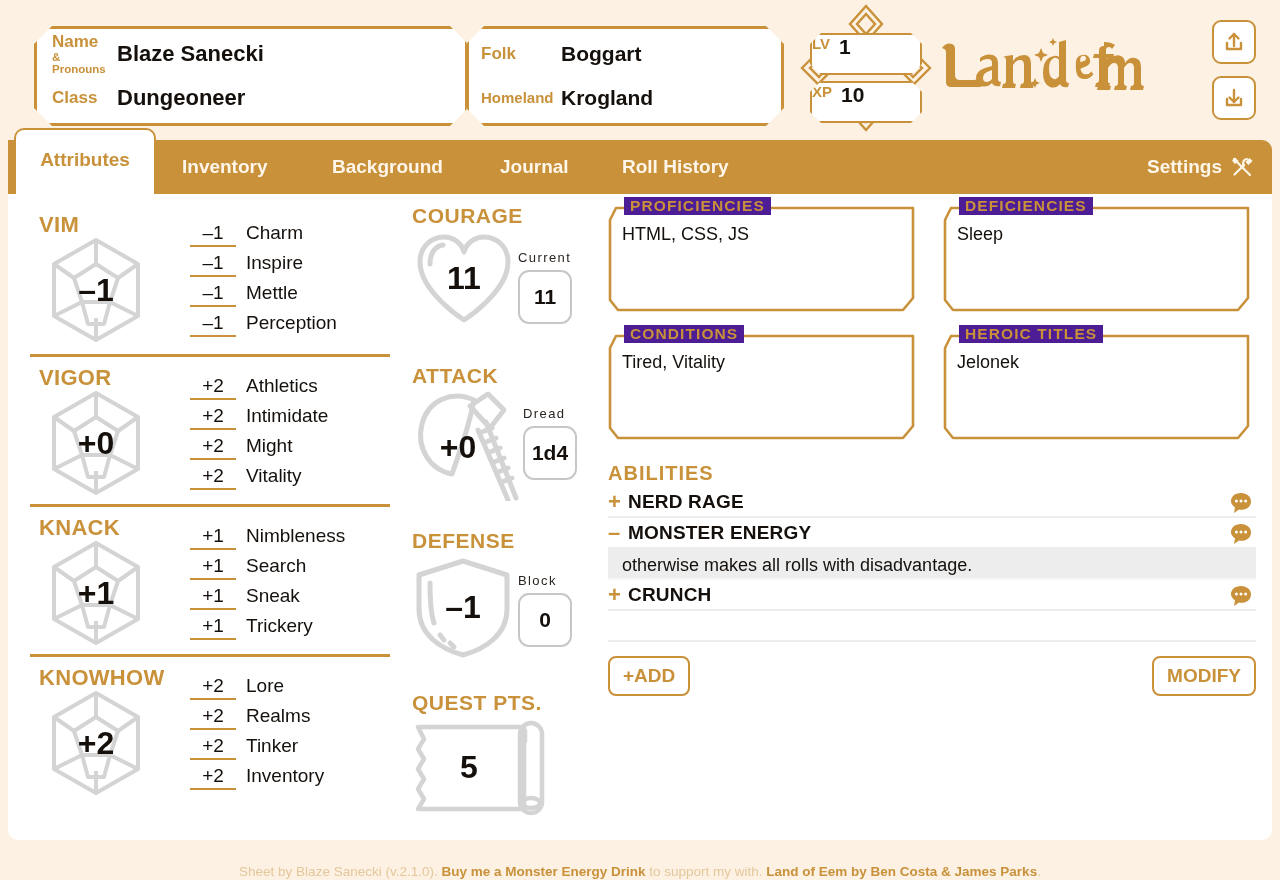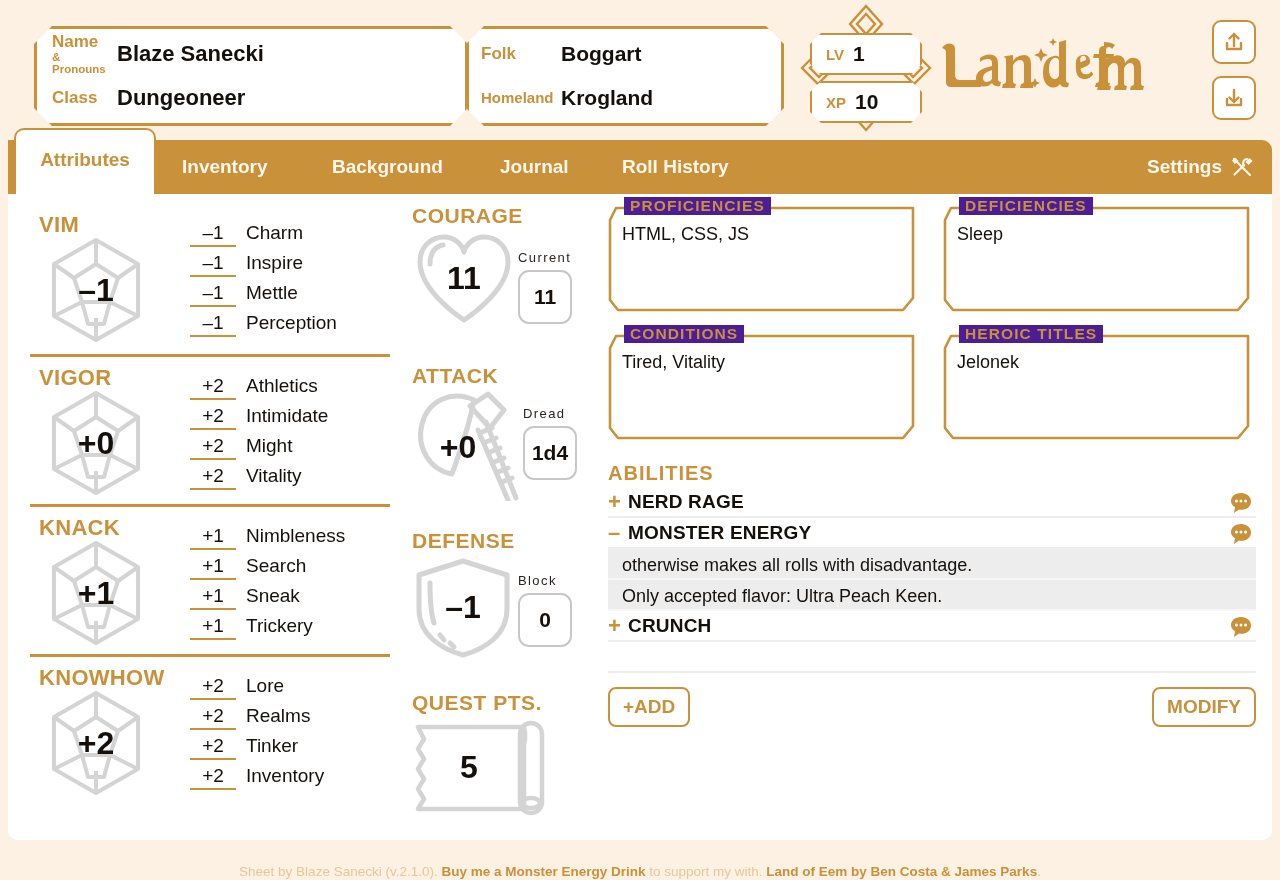--- a/index.html
+++ b/index.html
@@ -44,21 +44,21 @@
   #folk-card .id-value { font-size: 21px; }
 
   
   #lvxp { position: absolute; left: 796px; top: 4px; width: 140px; height: 128px; }
   .diamond-orn { position: absolute; stroke: #C8913A; fill: none; stroke-width: 2.4; }
   .lv-box {
     position: absolute; left: 14px; width: 112px; height: 42px;
     background: #fff; border: 2.6px solid #C8913A;
     clip-path: polygon(11px 0, calc(100% - 11px) 0, 100% 11px, 100% calc(100% - 11px),
                        calc(100% - 11px) 100%, 11px 100%, 0 calc(100% - 11px), 0 11px);
-    display: flex; align-items: center; gap: 9px; padding-left: 14px;
+    display: flex; align-items: flex-start; gap: 9px; 
   }
   #lv-box { top: 29px; }
   #xp-box { top: 77px; }
   .lvxp-label { color: #C8913A; font-weight: 700; font-size: 15px; }
   .lvxp-value { color: #15100C; font-weight: 700; font-size: 21px; }
 
   
   #logo { position: absolute; left: 936px; top: 34px; width: 215px; height: 62px; }
 
   
@@ -556,21 +556,20 @@
             <span class="ab-bubble">
               <svg width="22" height="22" viewBox="0 0 22 22">
                 <path d="M11 1 C5 1 1 4.6 1 9 C1 11.6 2.6 13.9 5 15.3 L4 21 L9 17.6 C9.7 17.7 10.3 17.8 11 17.8 C17 17.8 21 14.2 21 9.4 C21 4.6 17 1 11 1 Z" fill="#C8913A"></path>
                 <circle cx="6.4" cy="9" r="1.5" fill="#fff"></circle>
                   <circle cx="11" cy="9" r="1.5" fill="#fff"></circle>
                   <circle cx="15.6" cy="9" r="1.5" fill="#fff"></circle>
               </svg>
             </span>
           </div>
           <div class="ab-detail">otherwise makes all rolls with disadvantage.</div>
-          <div class="ab-detail">Only accepted flavor: Ultra Peach Keen.</div>
 
           <div class="ab-row">
             <span class="ab-toggle">+</span>
             <span class="ab-name">CRUNCH</span>
             <span class="ab-bubble">
               <svg width="22" height="22" viewBox="0 0 22 22">
                 <path d="M11 1 C5 1 1 4.6 1 9 C1 11.6 2.6 13.9 5 15.3 L4 21 L9 17.6 C9.7 17.7 10.3 17.8 11 17.8 C17 17.8 21 14.2 21 9.4 C21 4.6 17 1 11 1 Z" fill="#C8913A"></path>
                 <circle cx="6.4" cy="9" r="1.5" fill="#fff"></circle>
                   <circle cx="11" cy="9" r="1.5" fill="#fff"></circle>
                   <circle cx="15.6" cy="9" r="1.5" fill="#fff"></circle>

